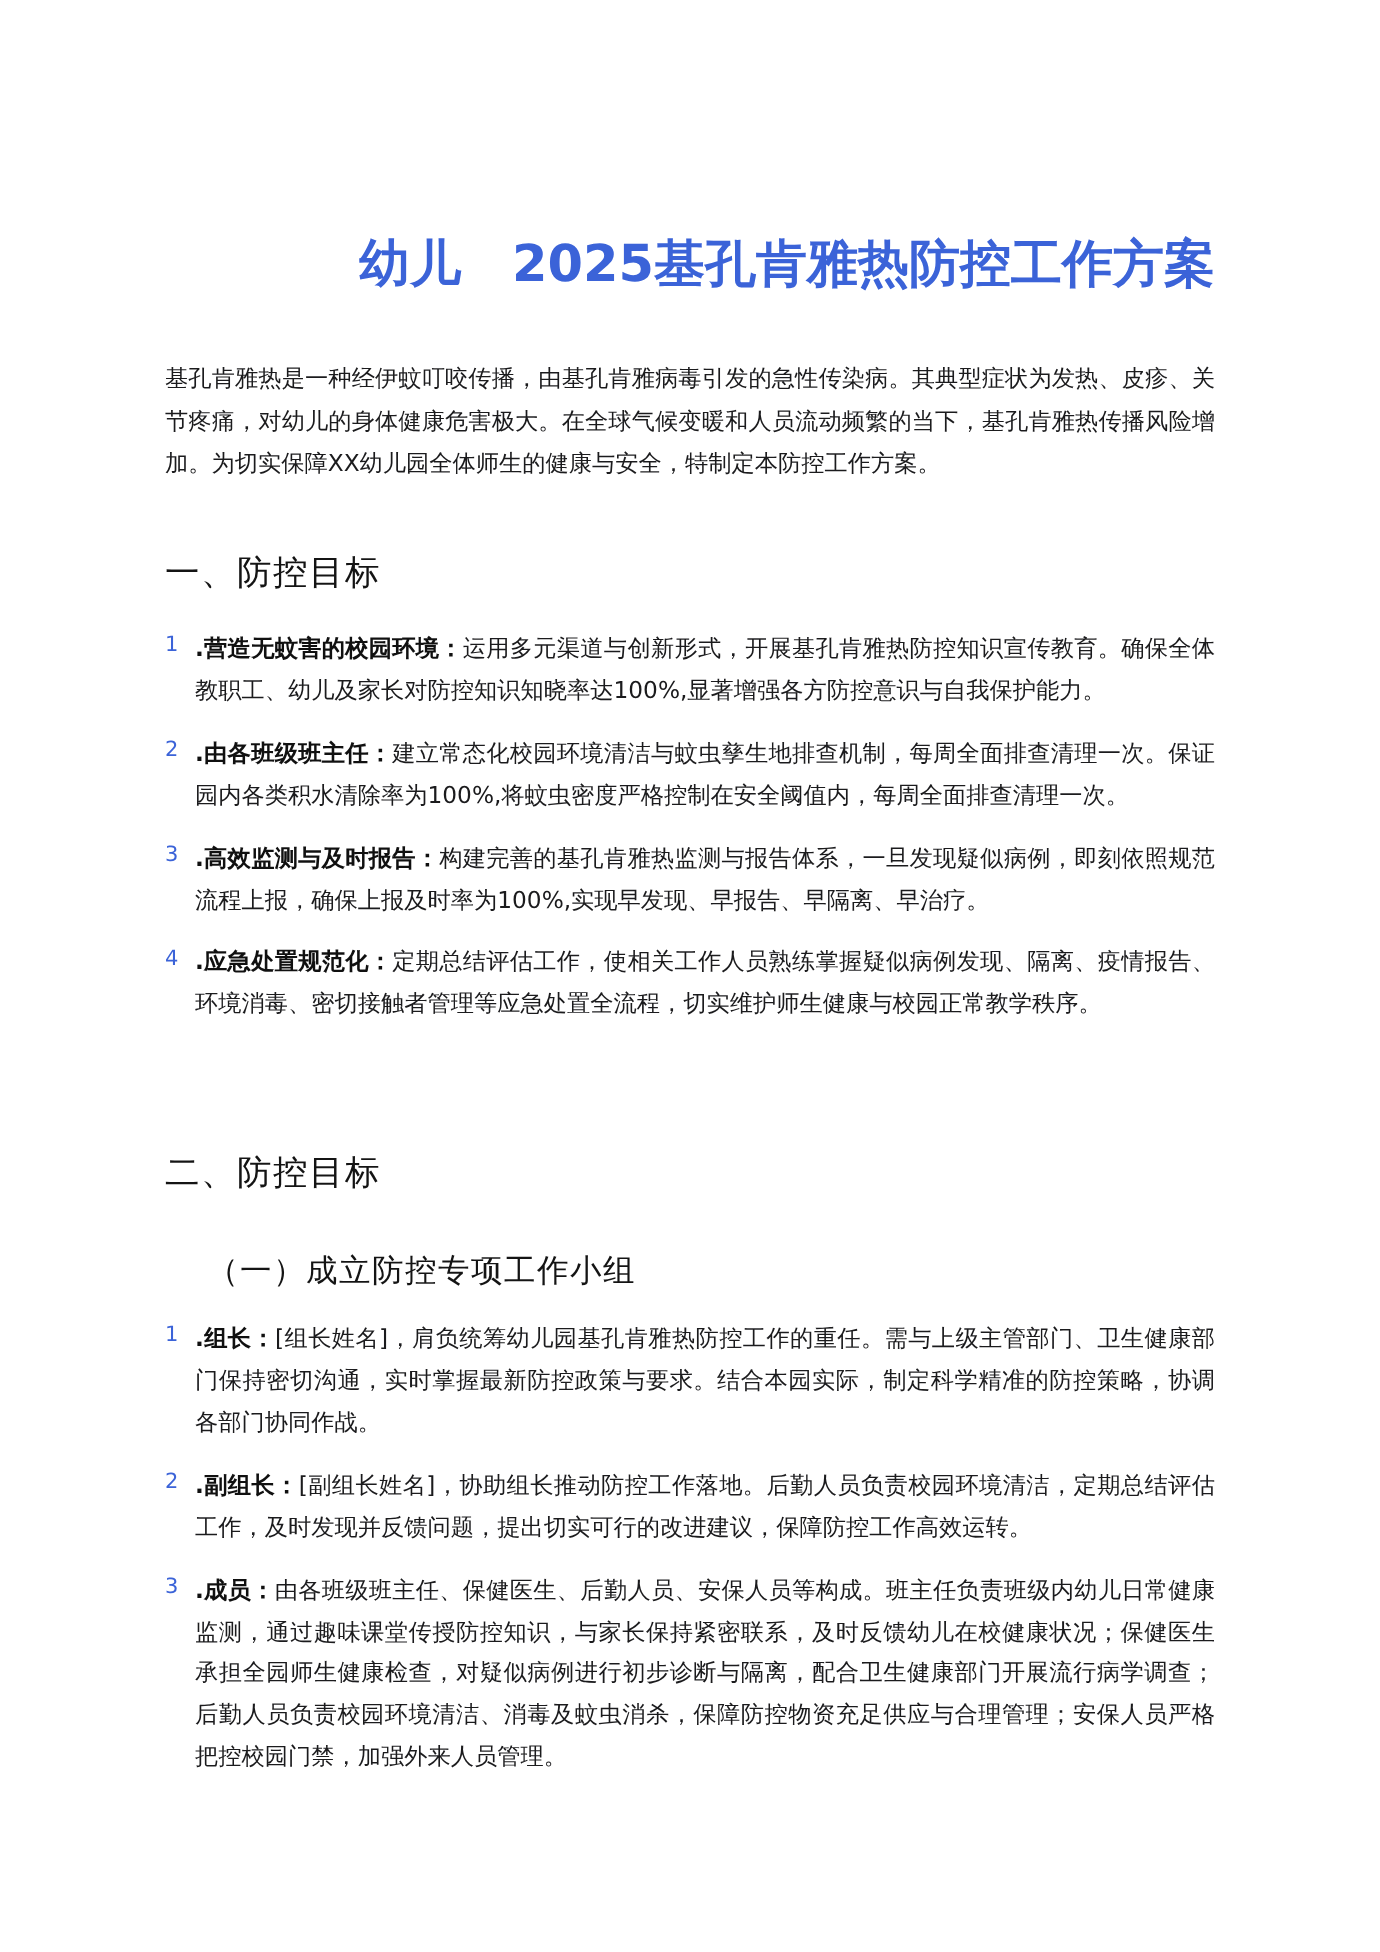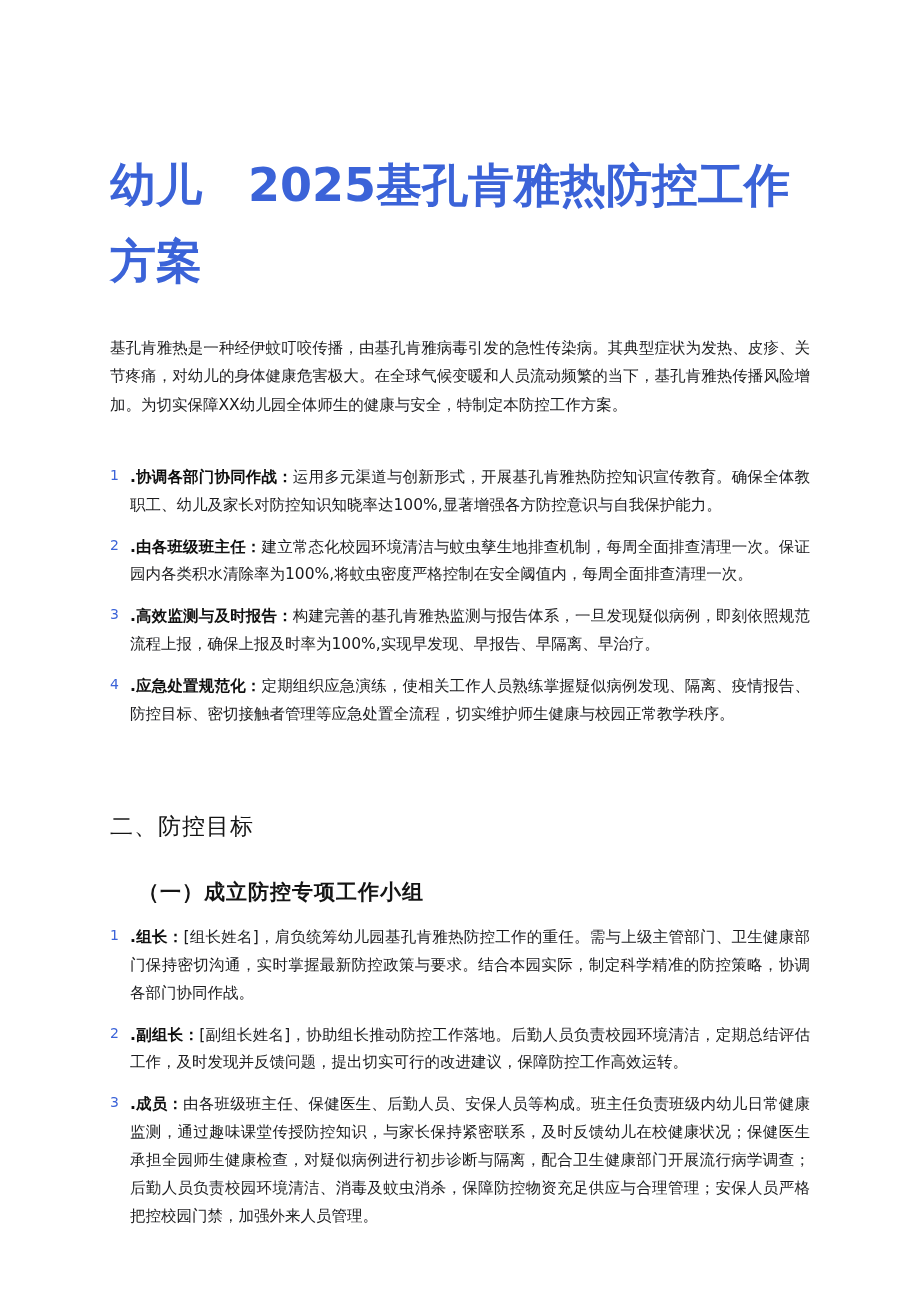--- a/index.html
+++ b/index.html
@@ -9,45 +9,45 @@
     color: #1b1b1d;
     width: 920px;
   }
   .page {
     width: 920px;
     min-height: 1301px;
     padding: 148px 110px 70px 110px;
     background: #ffffff;
   }
   .doc-title {
-    text-align: left;
+    text-align: right;
     color: #3b63d8;
     font-weight: 700;
-    font-size: 46px;
+    font-size: 34px;
     line-height: 1.65;
     margin-bottom: 34px;
   }
   .doc-title .t-line { display: block; }
   .intro {
     font-size: 15.5px;
     line-height: 1.85;
     text-align: justify;
     color: #1b1b1d;
-    margin-bottom: 44px;
+    margin-bottom: 32px;
   }
   .sec-heading {
     font-size: 23px;
     font-weight: 400;
     color: #141414;
     margin: 42px 0 22px 0;
     letter-spacing: 1px;
   }
   .sub-heading {
     font-size: 21px;
-    font-weight: 700;
+    font-weight: 400;
     color: #141414;
     margin: 36px 0 18px 28px;
     letter-spacing: 1px;
   }
   .item-list { margin: 0; padding: 0; }
   .list-item {
     display: flex;
     align-items: flex-start;
     margin-bottom: 14px;
   }
@@ -72,41 +72,42 @@
 <body>
 
 <div class="page">
 
   <div class="doc-title">
     <span class="t-line">幼儿　2025基孔肯雅热防控工作方案</span>
   </div>
 
   <p class="intro">基孔肯雅热是一种经伊蚊叮咬传播，由基孔肯雅病毒引发的急性传染病。其典型症状为发热、皮疹、关节疼痛，对幼儿的身体健康危害极大。在全球气候变暖和人员流动频繁的当下，基孔肯雅热传播风险增加。为切实保障XX幼儿园全体师生的健康与安全，特制定本防控工作方案。</p>
 
+  <h2 class="sec-heading">一、防控目标</h2>
 
   <div class="item-list">
 
     <div class="list-item">
       <span class="num">1</span>
-      <span class="item-body"><span class="lead">.协调各部门协同作战：</span><span>运用多元渠道与创新形式，开展基孔肯雅热防控知识宣传教育。确保全体教职工、幼儿及家长对防控知识知晓率达100%,显著增强各方防控意识与自我保护能力。</span></span>
+      <span class="item-body"><span class="lead">.营造无蚊害的校园环境：</span><span>运用多元渠道与创新形式，开展基孔肯雅热防控知识宣传教育。确保全体教职工、幼儿及家长对防控知识知晓率达100%,显著增强各方防控意识与自我保护能力。</span></span>
     </div>
 
     <div class="list-item">
       <span class="num">2</span>
       <span class="item-body"><span class="lead">.由各班级班主任：</span><span>建立常态化校园环境清洁与蚊虫孳生地排查机制，每周全面排查清理一次。保证园内各类积水清除率为100%,将蚊虫密度严格控制在安全阈值内，每周全面排查清理一次。</span></span>
     </div>
 
     <div class="list-item">
       <span class="num">3</span>
       <span class="item-body"><span class="lead">.高效监测与及时报告：</span><span>构建完善的基孔肯雅热监测与报告体系，一旦发现疑似病例，即刻依照规范流程上报，确保上报及时率为100%,实现早发现、早报告、早隔离、早治疗。</span></span>
     </div>
 
     <div class="list-item">
       <span class="num">4</span>
-      <span class="item-body"><span class="lead">.应急处置规范化：</span><span>定期组织应急演练，使相关工作人员熟练掌握疑似病例发现、隔离、疫情报告、防控目标、密切接触者管理等应急处置全流程，切实维护师生健康与校园正常教学秩序。</span></span>
+      <span class="item-body"><span class="lead">.应急处置规范化：</span><span>定期总结评估工作，使相关工作人员熟练掌握疑似病例发现、隔离、疫情报告、环境消毒、密切接触者管理等应急处置全流程，切实维护师生健康与校园正常教学秩序。</span></span>
     </div>
 
   </div>
 
   <div class="spacer-lg"></div>
 
   <h2 class="sec-heading">二、防控目标</h2>
 
   <h3 class="sub-heading">（一）成立防控专项工作小组</h3>
 

